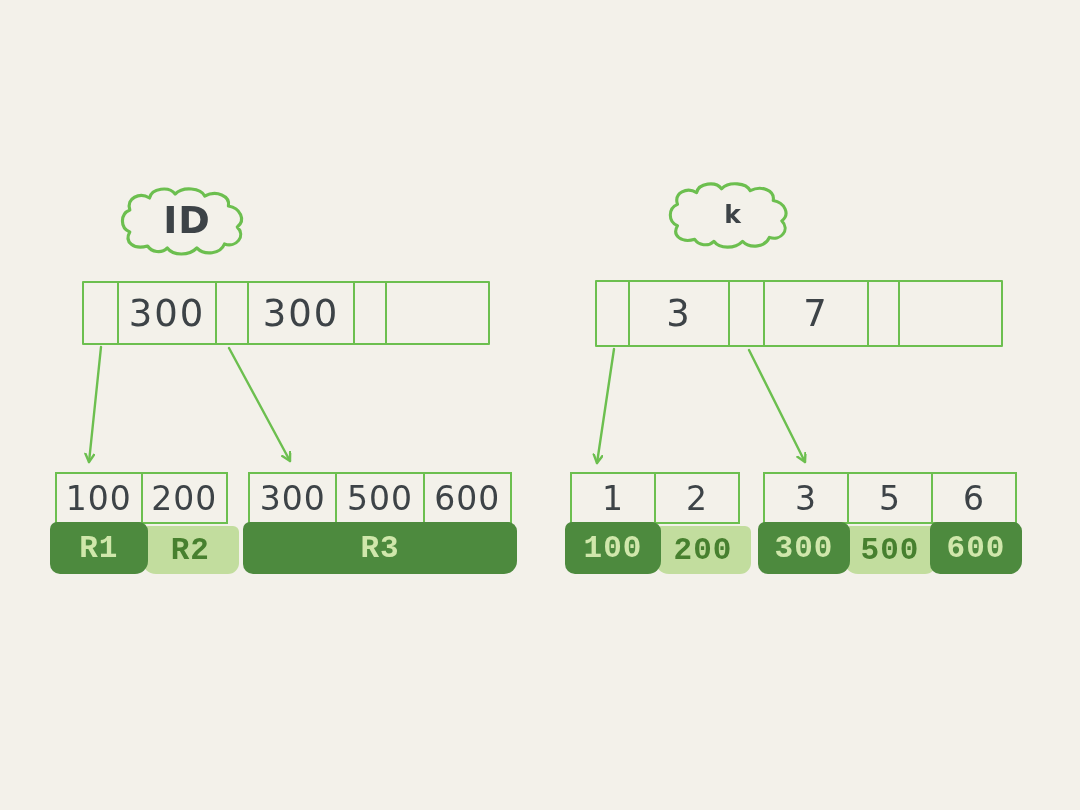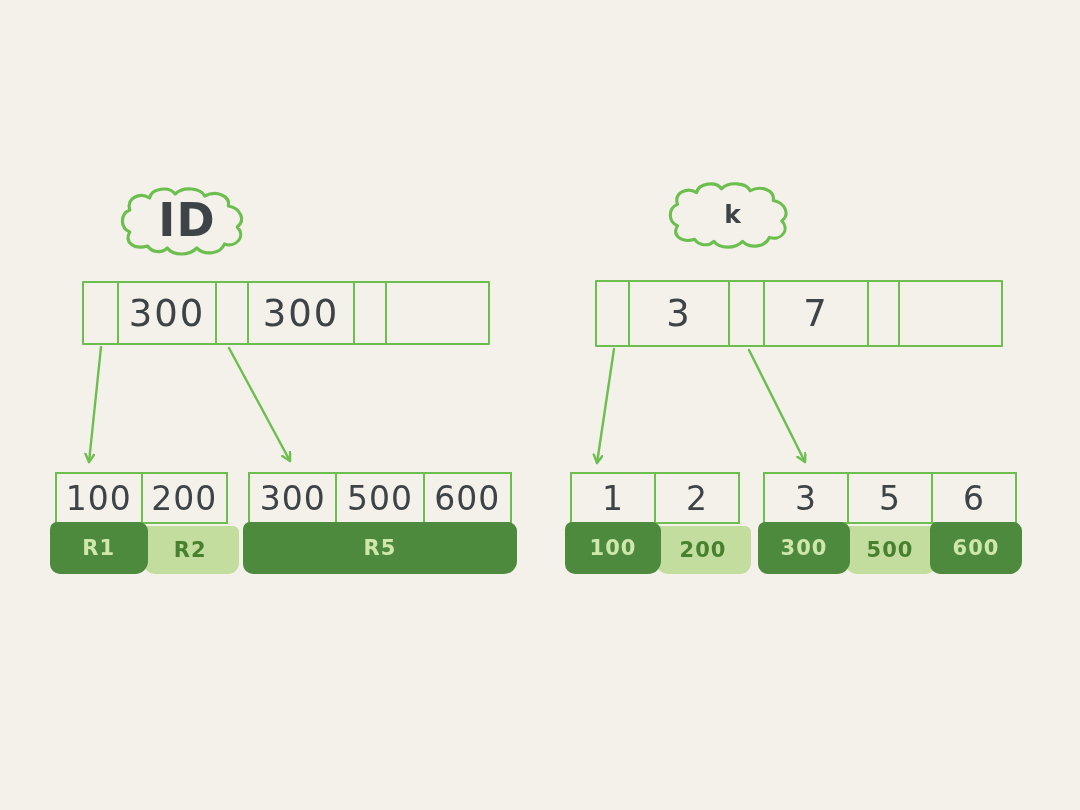--- a/index.html
+++ b/index.html
@@ -21,21 +21,21 @@
   }
   
   .cloud { position:absolute; }
   .cloud svg { position:absolute; inset:0; width:100%; height:100%; }
   .cloud .cloud-label {
     position:absolute; inset:0;
     display:flex; align-items:center; justify-content:center;
     font-weight:bold; letter-spacing:1px;
   }
   .cloud-id { left:118px; top:186px; width:138px; height:72px; }
-  .cloud-id .cloud-label { font-size:46px; padding-bottom:4px; }
+  .cloud-id .cloud-label { font-size:38px; padding-bottom:4px; }
   .cloud-k  { left:666px; top:181px; width:134px; height:70px; }
   .cloud-k  .cloud-label { font-size:25px; padding-bottom:4px; }
   
   .inode {
     position:absolute; display:flex;
     border:2.5px solid var(--line);
     border-radius:1px;
   }
   .inode .cell {
     display:flex; align-items:center; justify-content:center;
@@ -54,21 +54,21 @@
   }
   .leaf .kcell {
     flex:1; display:flex; align-items:center; justify-content:center;
     border-right:2.5px solid var(--line);
     font-size:33px; letter-spacing:1px;
   }
   .leaf .kcell:last-child { border-right:none; }
   .leaf .recs { display:flex; height:52px; margin:-2px -5px 0 -5px; position:relative; }
   .rec {
     flex:1; display:flex; align-items:center; justify-content:center;
-    font-size:21px; font-weight:bold; letter-spacing:1px;
+    font-size:31px; font-weight:bold; letter-spacing:1px;font-family:Liberation Mono, monospace;
   }
   .rec.dark {
     background:var(--dark); color:var(--on-dark);
     position:relative; z-index:2;
     border-radius:7px 9px 13px 10px;
   }
   .rec.light {
     background:var(--light); color:var(--on-light);
     margin:4px -6px 0 -6px; z-index:1;
     border-radius:6px 6px 11px 14px;
@@ -127,21 +127,21 @@
     </div>
   </div>
 
   <div class="leaf leaf-l2">
     <div class="keys">
       <div class="kcell">300</div>
       <div class="kcell">500</div>
       <div class="kcell">600</div>
     </div>
     <div class="recs">
-      <div class="rec dark">R5</div>
+      <div class="rec dark">R3</div>
     </div>
   </div>
 
   <div class="cloud cloud-k">
     <svg viewBox="0 0 140 72" preserveAspectRatio="none">
       <path d="M30,60 C16,64 6,56 12,46 C2,42 2,28 12,24 C8,12 22,6 32,12 C34,2 52,0 58,8 C66,0 84,2 88,10 C100,4 114,10 112,20 C124,22 130,34 121,41 C130,50 120,62 108,58 C104,68 88,70 80,62 C72,70 56,70 50,62 C44,68 34,66 30,60 Z" fill="none" stroke="#6cbf4f" stroke-width="3.2" stroke-linejoin="round"></path>
     </svg>
     <div class="cloud-label">k</div>
   </div>
 

